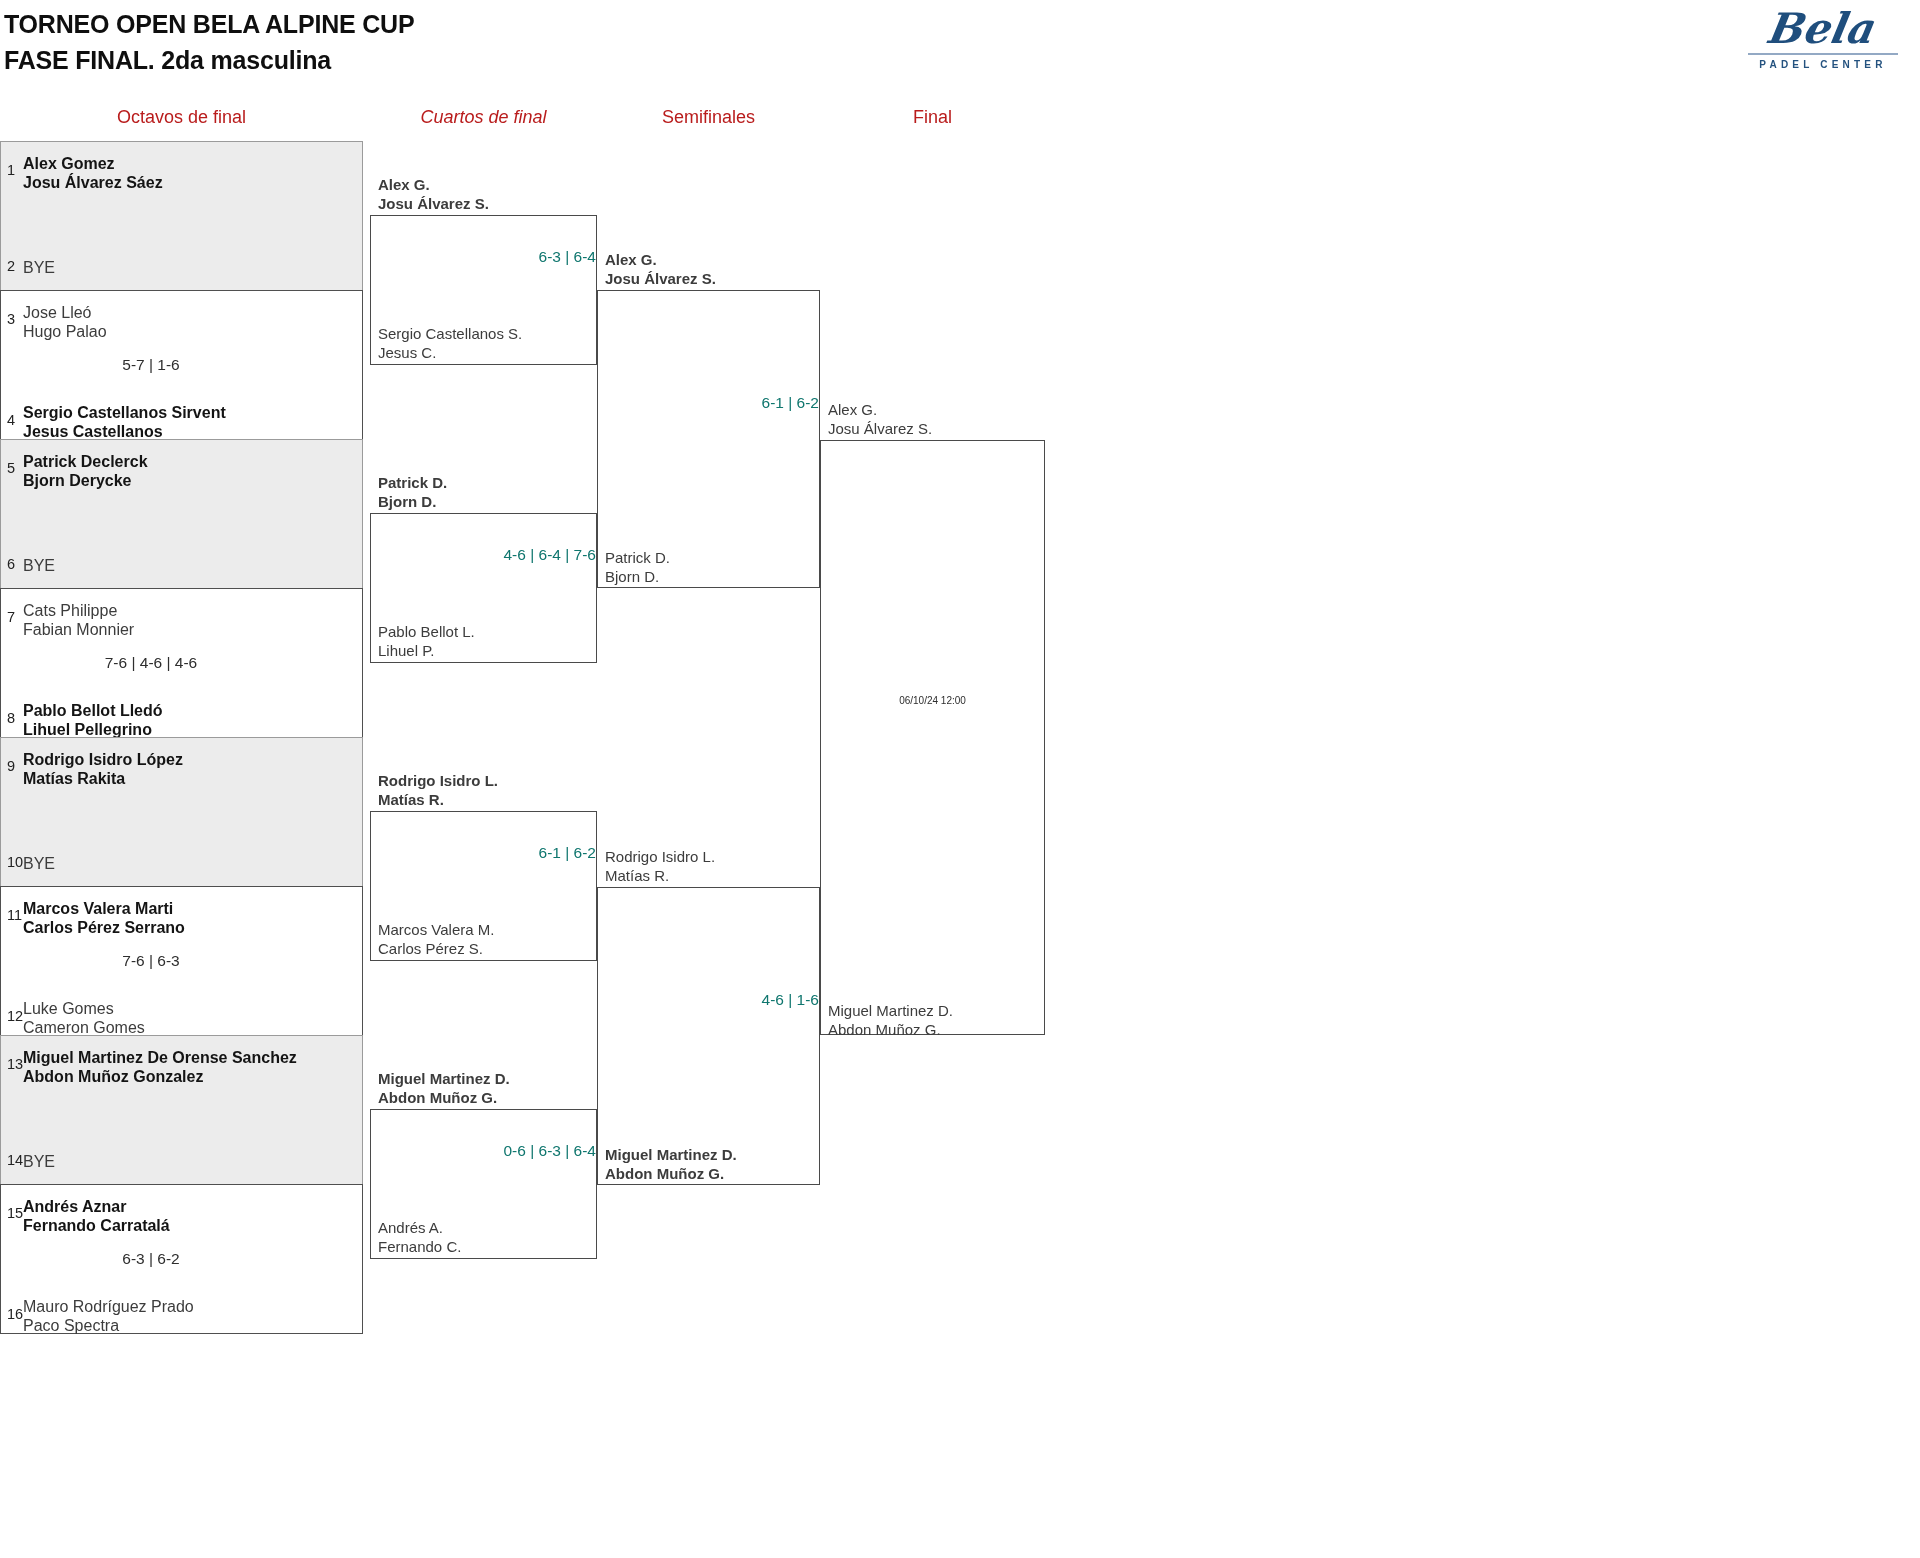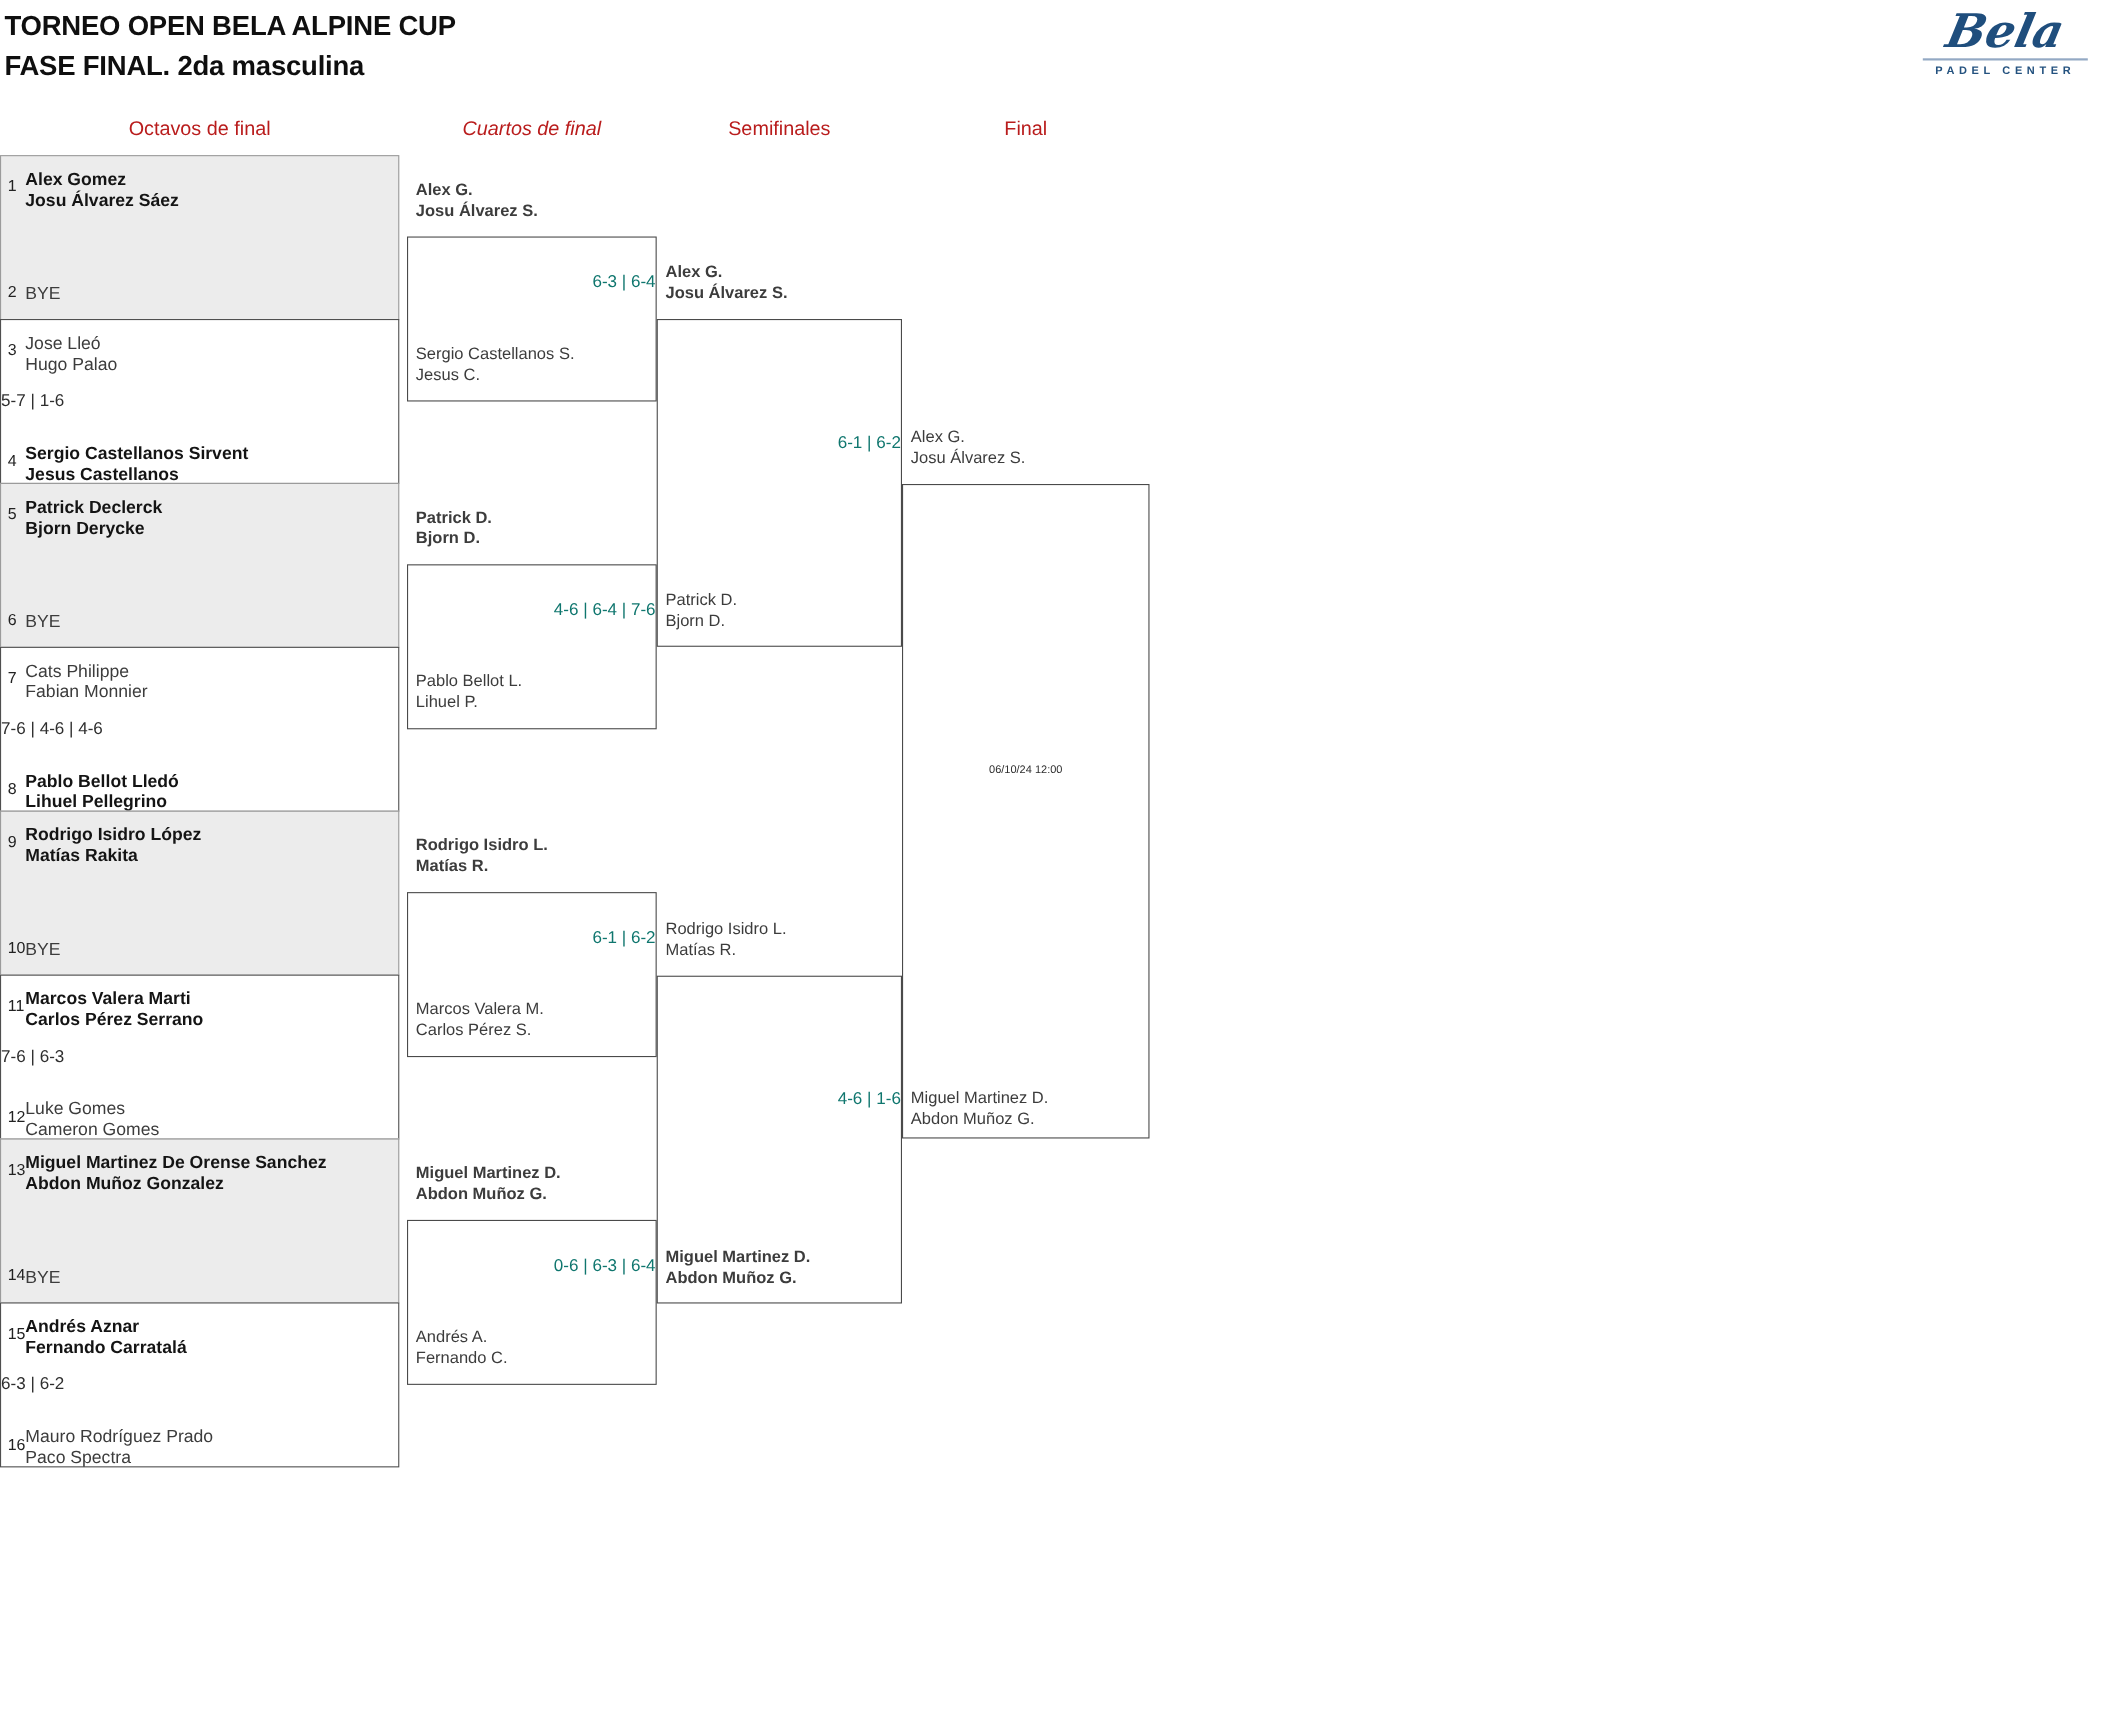--- a/index.html
+++ b/index.html
@@ -31,30 +31,30 @@
   
   .om{position:absolute;left:0;width:363px;height:150px;box-sizing:border-box;
       border:1px solid #4f4f4f;background:#ffffff;}
   .om.g{background:#ececec;border-color:#9b9b9b;}
   .seed{position:absolute;left:6px;width:24px;font-size:14.5px;color:#222222;}
   .sp1{top:20px;} .sp2{top:121px;} .spb{top:116px;}
   .pn{position:absolute;left:22px;font-size:16px;line-height:19px;color:#3c3c3c;
       white-space:nowrap;}
   .pn1{top:12px;} .pn2{top:112px;} .pnb{top:116px;}
   .w{font-weight:700;color:#141414;}
-  .oscore{position:absolute;top:65px;left:0;width:300px;text-align:left;
+  .oscore{position:absolute;top:65px;left:0;width:300px;text-align:center;
       font-size:15.5px;color:#2e2e2e;}
 
   
   .mbox{position:absolute;box-sizing:border-box;border:1px solid #4a4a4a;background:transparent;}
   .qf{left:370px;width:227px;height:150px;}
   .sf{left:597px;width:223px;height:298px;}
   .fin{left:820px;width:225px;height:595px;}
   .lbl{position:absolute;left:7px;font-size:15px;line-height:19px;color:#3c3c3c;
-      white-space:nowrap;}
+      white-space:nowrap;margin-top:12px;}
   .lbl.top{top:-53px;}
   .qf .lbl.bot{top:96px;}
   .sf .lbl.bot{top:245px;}
   .fin .lbl.bot{top:548px;}
   .mscore{position:absolute;left:0;width:100%;text-align:right;font-size:15.5px;
       color:#0f766e;}
   .qf .mscore{top:32px;}
   .sf .mscore{top:103px;}
   .fin .mdate{position:absolute;left:0;width:100%;text-align:center;top:254px;
       font-size:10px;color:#2e2e2e;}

